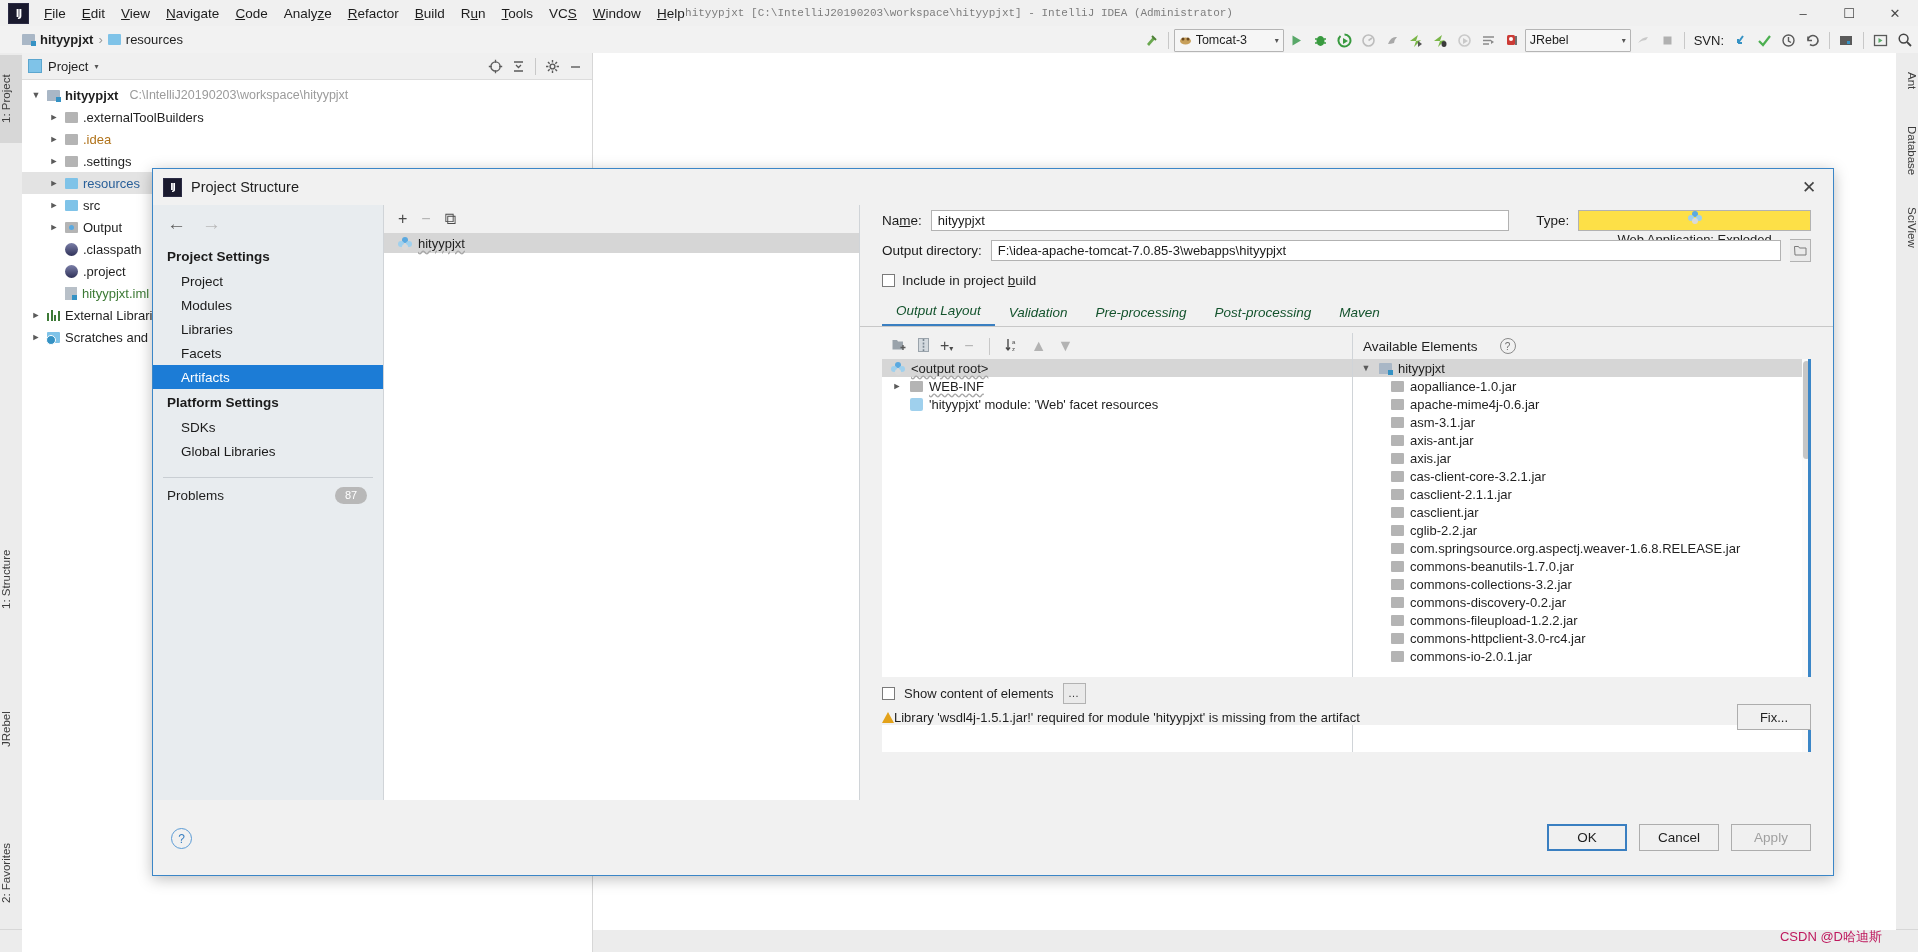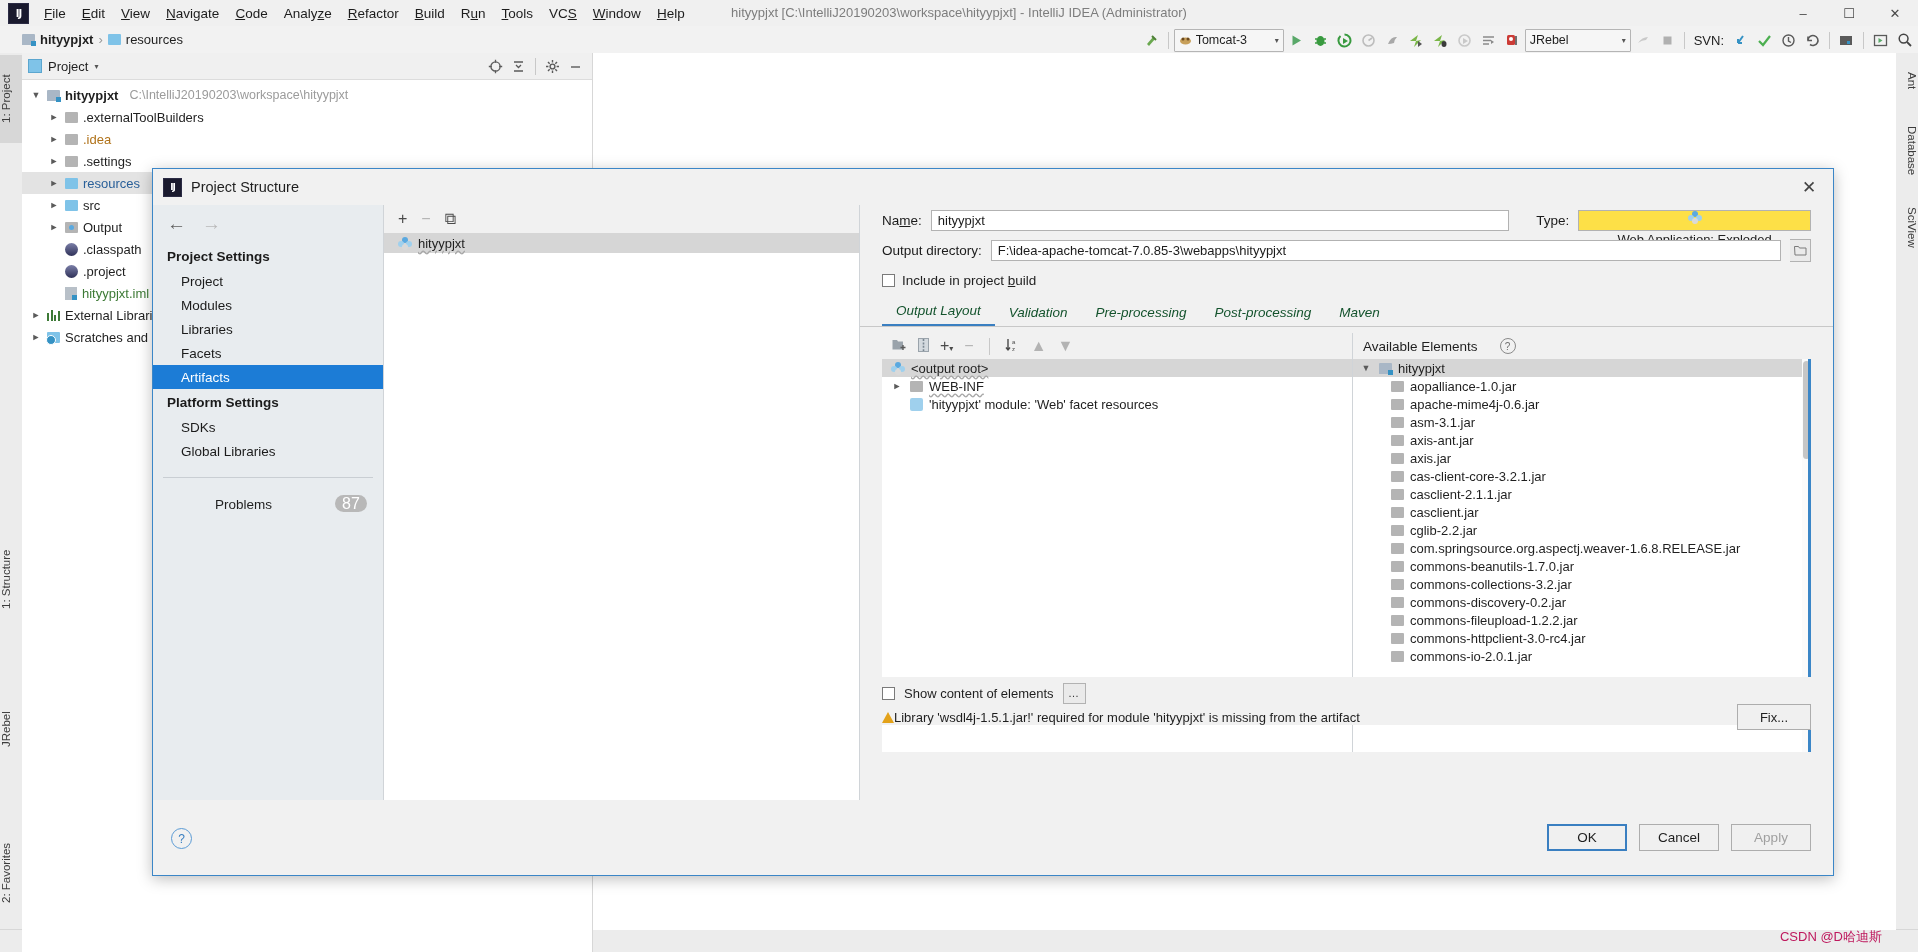--- a/index.html
+++ b/index.html
@@ -12,21 +12,21 @@
   }
   .app{position:relative;width:1918px;height:952px;}
 
   
   .titlebar{
     position:absolute;left:0;top:0;width:1918px;height:26px;
     background:#f0f0f0;border-bottom:1px solid #e3e3e3;
   }
   .title-text{
     position:absolute;left:0;top:0;width:1918px;line-height:26px;
-    text-align:center;font-size:13px;color:#7d7d7d;
+    text-align:center;font-size:11px;color:#7d7d7d;font-family:Liberation Mono, monospace;
   }
   .win-btns{position:absolute;right:0;top:0;height:26px;display:flex;}
   .win-btn{width:46px;height:26px;display:flex;align-items:center;justify-content:center;color:#4a4a4a;font-size:13px;}
 
   
   .menubar{
     position:absolute;left:0;top:0;height:26px;display:flex;align-items:center;
     padding-left:4px;z-index:5;
   }
   .ij-logo{
@@ -172,25 +172,25 @@
   .dnav-group{
     font-size:13.5px;font-weight:bold;color:#1b1b1b;padding:6px 0 5px 14px;
   }
   .dnav-item{
     height:24px;display:flex;align-items:center;padding-left:28px;
     font-size:13.5px;color:#1b1b1b;cursor:default;
   }
   .dnav-item.sel{background:#1c7cd6;color:#ffffff;}
   .dnav-div{height:1px;background:#c9ced3;margin:14px 10px 0 10px;}
   .dnav-problems{
-    height:34px;display:flex;align-items:flex-end;padding:0 16px 0 14px;font-size:13.5px;cursor:default;margin-left:48px;
+    height:34px;display:flex;align-items:center;padding:0 16px 0 14px;font-size:13.5px;cursor:default;
   }
   .badge{
     margin-left:auto;min-width:22px;height:17px;border-radius:9px;background:#b8b8b8;color:#fff;
-    font-size:16px;display:flex;align-items:center;justify-content:center;padding:0 5px;
+    font-size:11px;display:flex;align-items:center;justify-content:center;padding:0 5px;
   }
 
   
   .dlist{
     position:absolute;left:231px;top:36px;width:475px;bottom:75px;background:#ffffff;
     border-right:1px solid #d0d4d8;
   }
   .dlist-tb{height:28px;display:flex;align-items:center;gap:14px;padding:0 14px;background:#f1f1f1;}
   .dl-btn{font-size:16px;color:#4a4a4a;cursor:default;line-height:1;}
   .dl-btn.off{color:#b3b3b3;}

